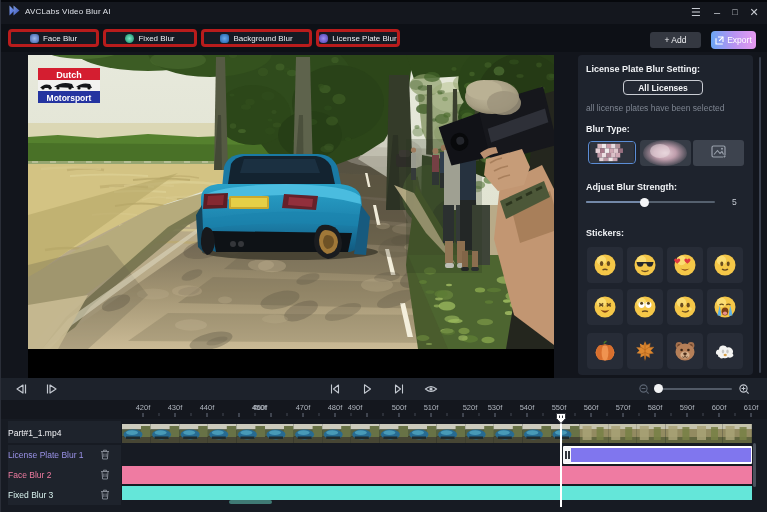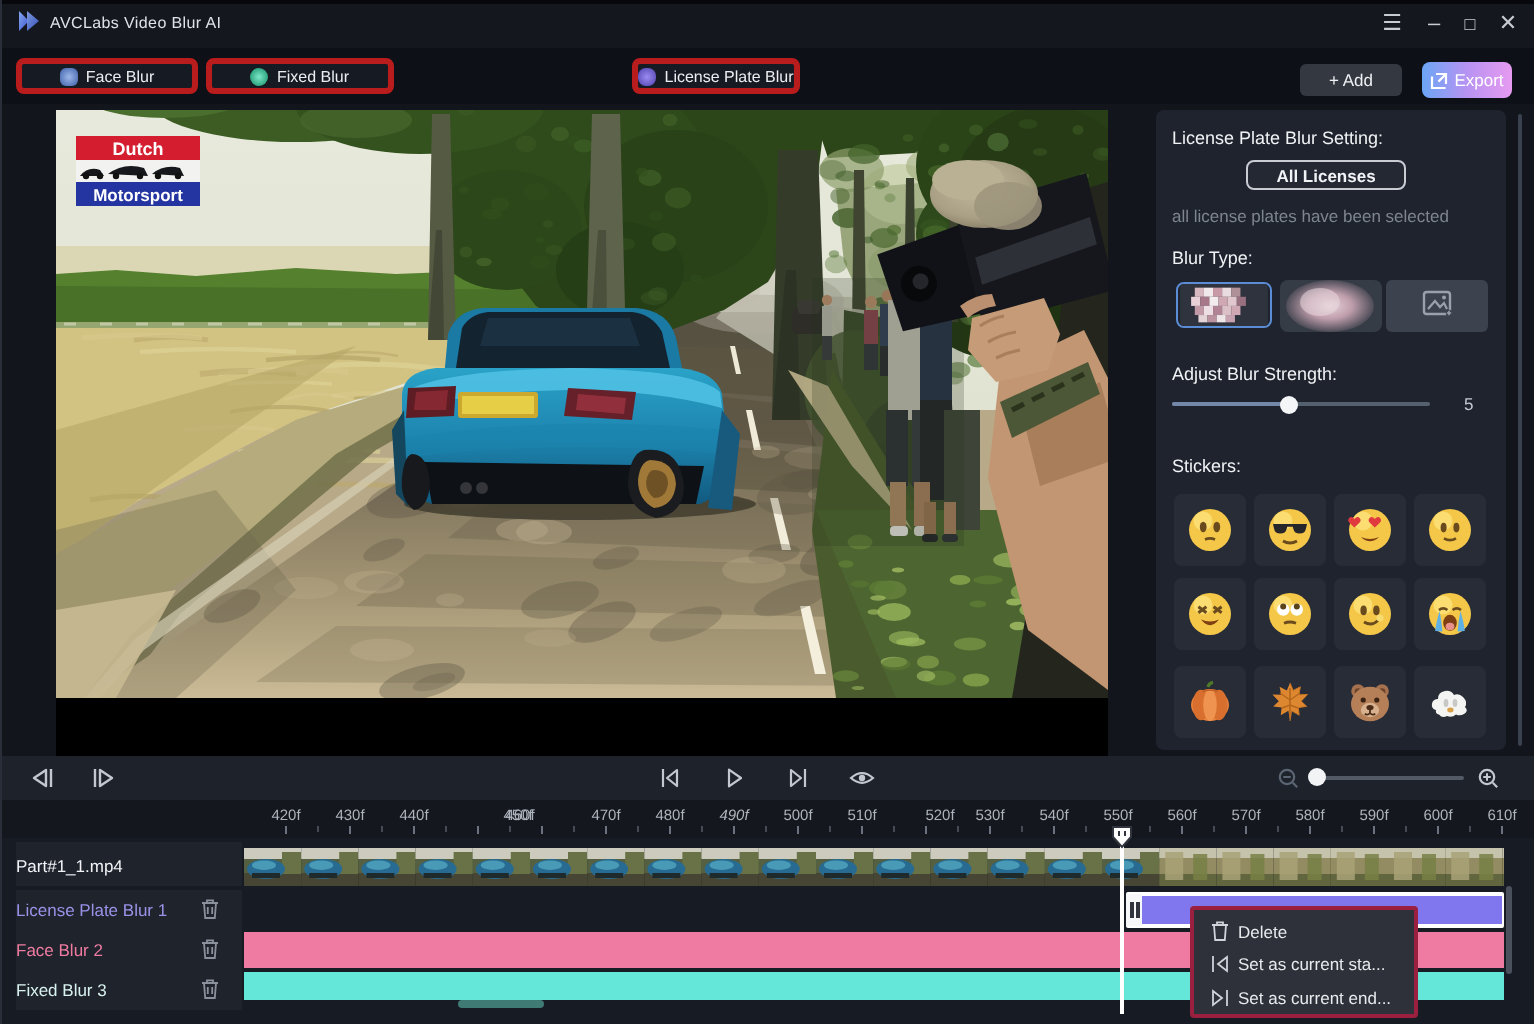--- a/index.html
+++ b/index.html
@@ -18,21 +18,21 @@
 .tab { position:absolute; top:5px; height:18px; background:#161a23; border:3px solid #b91c1c; border-radius:4px; display:flex; align-items:center; justify-content:center; gap:4px; font-size:8px; color:#eceef2; white-space:nowrap; }
 .tabicon { width:9px; height:9px; border-radius:3px; }
 .btn-add { position:absolute; left:650px; top:8px; width:51px; height:16px; background:#343841; border-radius:3px; color:#f0f1f4; font-size:8.5px; display:flex; align-items:center; justify-content:center; }
 .btn-export { position:absolute; left:711px; top:7px; width:45px; height:18px; background:linear-gradient(90deg,#6ba6f5,#b793f2,#e79af0); border-radius:4px; color:#fff; font-size:8.5px; display:flex; align-items:center; justify-content:center; gap:3px; }
 
 
 #videowrap { left:28px; top:55px; width:526px; height:332px; background:#000; }
 
 
 #rpanel { left:578px; top:55px; width:175px; height:320px; background:#1e232d; border-radius:4px; }
-.rp-h { position:absolute; left:8px; font-size:9px; font-weight:normal; color:#f0f2f5; }
+.rp-h { position:absolute; left:8px; font-size:9px; font-weight:bold; color:#f0f2f5; }
 #btn-alllicense { position:absolute; left:45px; top:25px; width:80px; height:15px; border:1px solid #c9ccd3; border-radius:4px; background:#232833; color:#f2f3f6; font-size:8.5px; font-weight:bold; display:flex; align-items:center; justify-content:center; }
 .rp-sub { position:absolute; left:8px; top:48px; font-size:8.5px; color:#7e8591; }
 .slider-track { position:absolute; left:8px; top:146px; width:129px; height:2px; background:#55606e; border-radius:1px; }
 .sticker { position:absolute; width:36px; height:36px; background:#272c37; border-radius:4px; display:flex; align-items:center; justify-content:center; }
 
 
 #seekrow { left:0px; top:349px; width:556px; height:29px; background:#12151c; }
 .seektime { position:absolute; top:9px; font-size:8px; color:#8b919c; }
 .seekbadge { position:absolute; top:7px; height:12px; background:#3b414c; border-radius:3px; color:#f2f3f6; font-size:8px; font-weight:bold; display:flex; align-items:center; justify-content:center; }
 
@@ -69,20 +69,21 @@
     <div id="title-text" class="abs">AVCLabs Video Blur AI</div>
     <div class="winctl abs" style="left:690px;">☰</div>
     <div class="winctl abs" style="left:711px;">–</div>
     <div class="winctl abs" style="left:729px;font-size:9px;">□</div>
     <div class="winctl abs" style="left:748px;">✕</div>
   </div>
 
   <div id="tabbar" class="abs">
     <div class="tab" style="left:8px; width:91px;"><span class="tabicon" style="background:radial-gradient(circle,#9db8e8,#3c5ea8)"></span>Face Blur</div>
     <div class="tab" style="left:103px; width:94px;"><span class="tabicon" style="border-radius:50%;background:radial-gradient(circle,#7de8c8,#0e8a62)"></span>Fixed Blur</div>
+    <div class="tab" style="left:201px; width:111px;"><span class="tabicon" style="background:radial-gradient(circle,#6aa8e8,#1d5fa8)"></span>Background Blur</div>
     <div class="tab" style="left:316px; width:84px; width:84px;"><span class="tabicon" style="border-radius:4px;background:radial-gradient(circle,#9a8cf0,#4e3fae)"></span>License Plate Blur</div>
     <div class="btn-add">+ Add</div>
     <div class="btn-export"><svg width="9" height="9" viewBox="0 0 9 9">
           <path d="M1 2.2 V8 H7.8 M3 1 H8 V6" fill="none" stroke="#fff" stroke-width="1.1"></path>
           <path d="M8 1 L4.2 4.8" stroke="#fff" stroke-width="1.1"></path>
         </svg>Export</div>
   </div>
 
   <div id="videowrap" class="abs">
       <svg width="526" height="294" viewBox="0 0 526 294" style="display:block">
@@ -739,21 +740,21 @@
     <div class="rtick" style="left:255px;height:3px;opacity:.55;"></div>
     <div class="rlabel" style="left:260px;">460f</div>
     <div class="rtick" style="left:271px;"></div>
     <div class="rtick" style="left:287px;height:3px;opacity:.55;"></div>
     <div class="rlabel" style="left:303px;">470f</div>
     <div class="rtick" style="left:303px;"></div>
     <div class="rtick" style="left:319px;height:3px;opacity:.55;"></div>
     <div class="rlabel" style="left:335px;">480f</div>
     <div class="rtick" style="left:335px;"></div>
     <div class="rtick" style="left:351px;height:3px;opacity:.55;"></div>
-    <div class="rlabel" style="left:367px;font-style:italic;">490f</div>
+    <div class="rlabel" style="left:355px;">490f</div>
     <div class="rtick" style="left:367px;"></div>
     <div class="rtick" style="left:383px;height:3px;opacity:.55;"></div>
     <div class="rlabel" style="left:399px;">500f</div>
     <div class="rtick" style="left:399px;"></div>
     <div class="rtick" style="left:415px;height:3px;opacity:.55;"></div>
     <div class="rlabel" style="left:431px;">510f</div>
     <div class="rtick" style="left:431px;"></div>
     <div class="rtick" style="left:447px;height:3px;opacity:.55;"></div>
     <div class="rlabel" style="left:463px;padding-left:14px;">520f</div>
     <div class="rtick" style="left:463px;"></div>
@@ -972,27 +973,14 @@
 
     <div class="abs" style="left:753px;top:24px;width:3px;height:44px;background:#4a515c;border-radius:2px;"></div>
   </div>
 
   <div class="abs" style="left:560px;top:419px;width:2px;height:88px;background:#fff;z-index:20;"></div>
   <svg class="abs" style="left:555px;top:412px;z-index:20;" width="12" height="13" viewBox="0 0 12 13">
     <path d="M1.5 1.5 H10.5 V6.5 L6 11.5 L1.5 6.5 Z" fill="#fff" stroke="#30343c" stroke-width="1"></path>
     <path d="M4.5 3.5 V6 M7.5 3.5 V6" stroke="#30343c" stroke-width="1"></path>
   </svg>
 
-  <div id="ctxmenu" class="abs">
-    <div class="ctxitem" style="top:5px;"><svg width="10" height="11" viewBox="0 0 10 11">
-          <path d="M1 2.5 H9 M3.5 2.5 V1.2 H6.5 V2.5 M2 2.5 L2.6 10 H7.4 L8 2.5" fill="none" stroke="#cfd3da" stroke-width=".9"></path>
-        </svg>Delete</div>
-    <div class="ctxitem" style="top:22px;"><svg width="10" height="10" viewBox="0 0 10 10">
-          <path d="M8.5 1.5 L4 5 L8.5 8.5 Z" fill="none" stroke="#cfd3da" stroke-width=".9"></path>
-          <line x1="1.5" y1="1" x2="1.5" y2="9" stroke="#cfd3da" stroke-width=".9"></line>
-        </svg>Set as current sta...</div>
-    <div class="ctxitem" style="top:39px;"><svg width="10" height="10" viewBox="0 0 10 10">
-          <path d="M1.5 1.5 L6 5 L1.5 8.5 Z" fill="none" stroke="#cfd3da" stroke-width=".9"></path>
-          <line x1="8.5" y1="1" x2="8.5" y2="9" stroke="#cfd3da" stroke-width=".9"></line>
-        </svg>Set as current end...</div>
-  </div>
 
 </div>
 
 </body></html>

